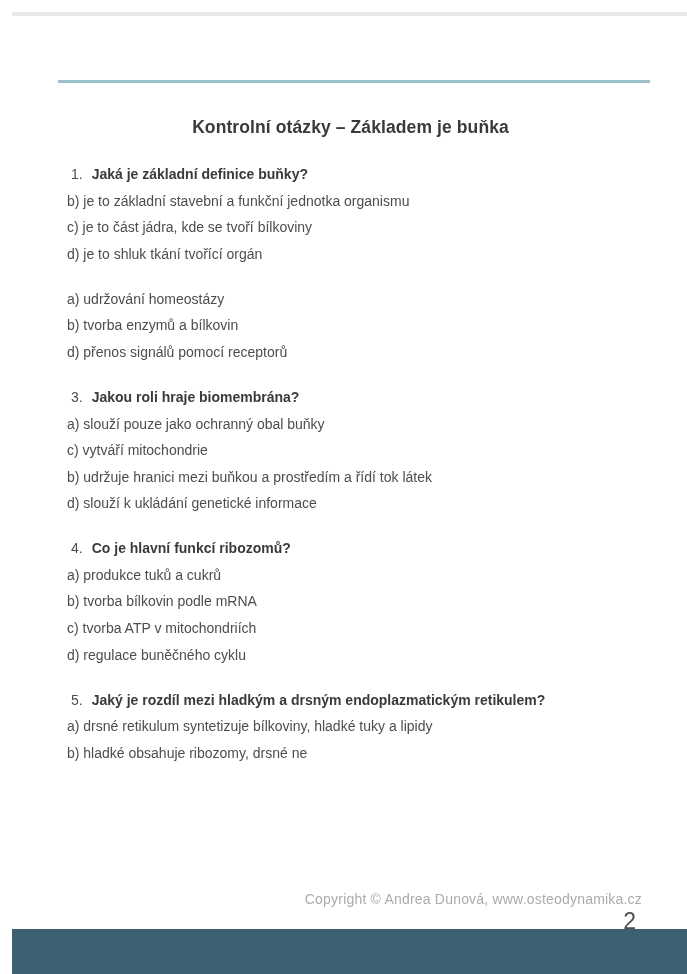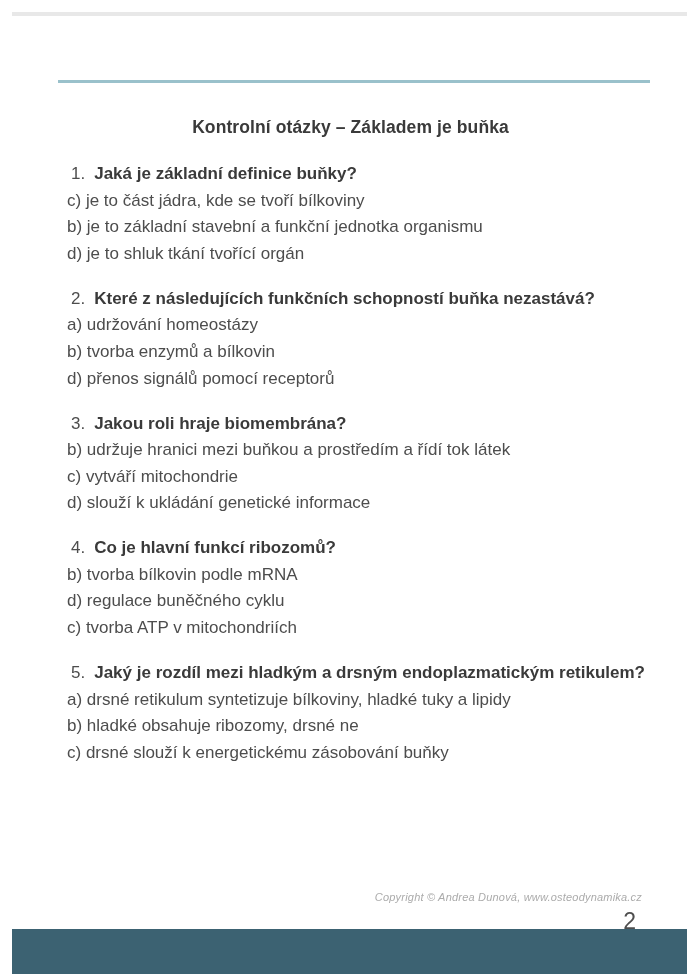--- a/index.html
+++ b/index.html
@@ -31,38 +31,37 @@
   }
   .page-title{
     position:absolute;left:47px;right:49px;top:105px;
     text-align:center;
     font-size:17.5px;font-weight:bold;
     color:var(--heading-text);
     letter-spacing:.1px;
   }
   .content{
     position:absolute;left:47px;right:20px;top:147px;
-    font-size:17px;line-height:22.6px;
+    font-size:14px;line-height:22.6px;
   }
   .question-block{margin-bottom:22.4px;}
   .q-head{
     color:var(--heading-text);
     white-space:nowrap;
   }
   .q-head .q-num{
     font-weight:normal;color:var(--body-text);
     margin-right:5px;
   }
   .q-head .q-text{font-weight:bold;}
   .answer-option{white-space:nowrap;color:var(--body-text);}
   .copyright{
     position:absolute;right:49px;top:879px;
-    font-size:11px;color:var(--muted-text);
+    font-size:14px;color:var(--muted-text);
     letter-spacing:.2px;
-    font-style:italic;
   }
   .page-number{
     position:absolute;right:55px;top:896px;
     font-size:23px;color:var(--page-number);
     z-index:2;
   }
   .footer-bar{
     position:absolute;left:0;right:0;top:917px;height:51px;
     background:var(--footer-bar);
     z-index:1;
@@ -77,51 +76,51 @@
 
 <div class="top-edge"></div>
 <div class="header-rule"></div>
 
 <h1 class="page-title">Kontrolní otázky – Základem je buňka</h1>
 
 <main class="content">
 
   <section class="question-block">
     <div class="q-head"><span class="q-num">1.</span><span class="q-text">Jaká je základní definice buňky?</span></div>
+    <div class="answer-option">b) je to základní stavební a funkční jednotka organismu</div>
     <div class="answer-option">c) je to část jádra, kde se tvoří bílkoviny</div>
-    <div class="answer-option">b) je to základní stavební a funkční jednotka organismu</div>
     <div class="answer-option">d) je to shluk tkání tvořící orgán</div>
   </section>
 
   <section class="question-block">
-    <div class="q-head"><span class="q-num">2.</span><span class="q-text">Které z následujících funkčních schopností buňka nezastává?</span></div>
     <div class="answer-option">a) udržování homeostázy</div>
     <div class="answer-option">b) tvorba enzymů a bílkovin</div>
     <div class="answer-option">d) přenos signálů pomocí receptorů</div>
   </section>
 
   <section class="question-block">
     <div class="q-head"><span class="q-num">3.</span><span class="q-text">Jakou roli hraje biomembrána?</span></div>
+    <div class="answer-option">a) slouží pouze jako ochranný obal buňky</div>
+    <div class="answer-option">c) vytváří mitochondrie</div>
     <div class="answer-option">b) udržuje hranici mezi buňkou a prostředím a řídí tok látek</div>
-    <div class="answer-option">c) vytváří mitochondrie</div>
     <div class="answer-option">d) slouží k ukládání genetické informace</div>
   </section>
 
   <section class="question-block">
     <div class="q-head"><span class="q-num">4.</span><span class="q-text">Co je hlavní funkcí ribozomů?</span></div>
+    <div class="answer-option">a) produkce tuků a cukrů</div>
     <div class="answer-option">b) tvorba bílkovin podle mRNA</div>
+    <div class="answer-option">c) tvorba ATP v mitochondriích</div>
     <div class="answer-option">d) regulace buněčného cyklu</div>
-    <div class="answer-option">c) tvorba ATP v mitochondriích</div>
   </section>
 
   <section class="question-block">
     <div class="q-head"><span class="q-num">5.</span><span class="q-text">Jaký je rozdíl mezi hladkým a drsným endoplazmatickým retikulem?</span></div>
     <div class="answer-option">a) drsné retikulum syntetizuje bílkoviny, hladké tuky a lipidy</div>
     <div class="answer-option">b) hladké obsahuje ribozomy, drsné ne</div>
-    <div class="answer-option">c) drsné slouží k energetickému zásobování buňky</div>
   </section>
 
 </main>
 
 <div class="copyright">Copyright © Andrea Dunová, www.osteodynamika.cz</div>
 <div class="page-number">2</div>
 <div class="footer-bar"></div>
 <div class="bottom-edge"></div>
 
 </body></html>

